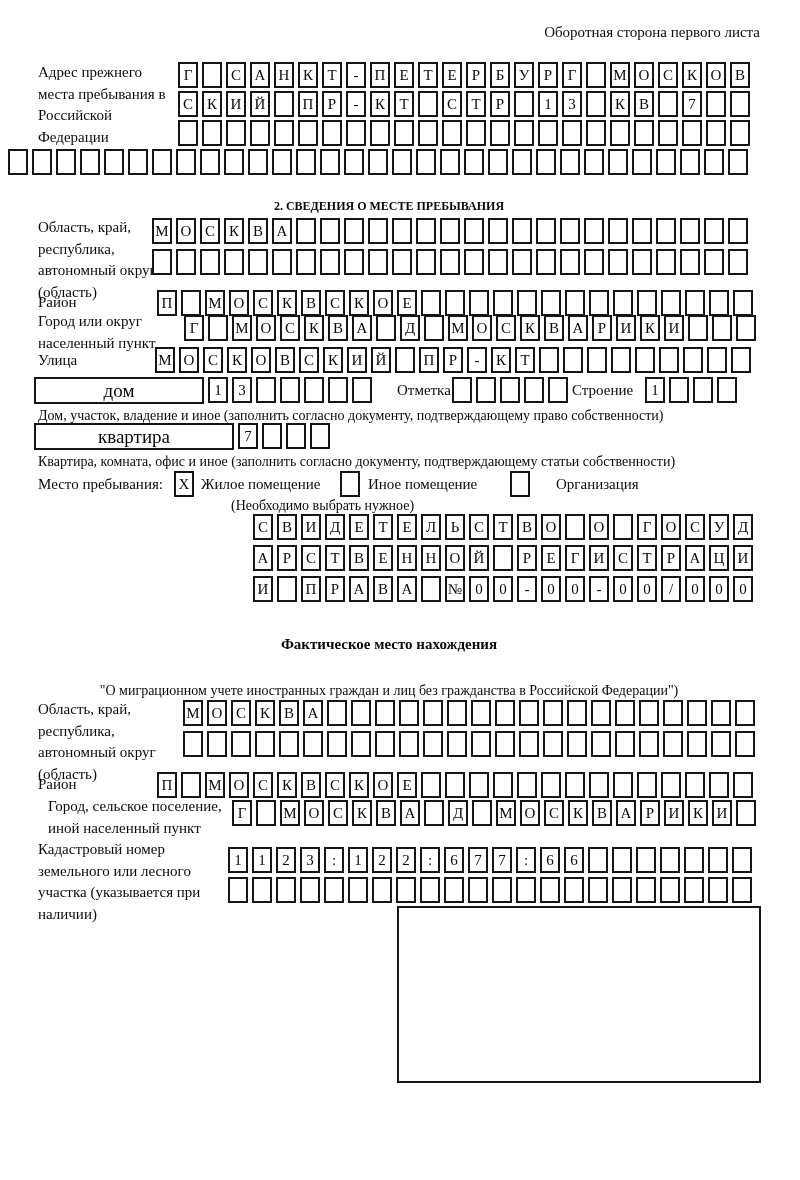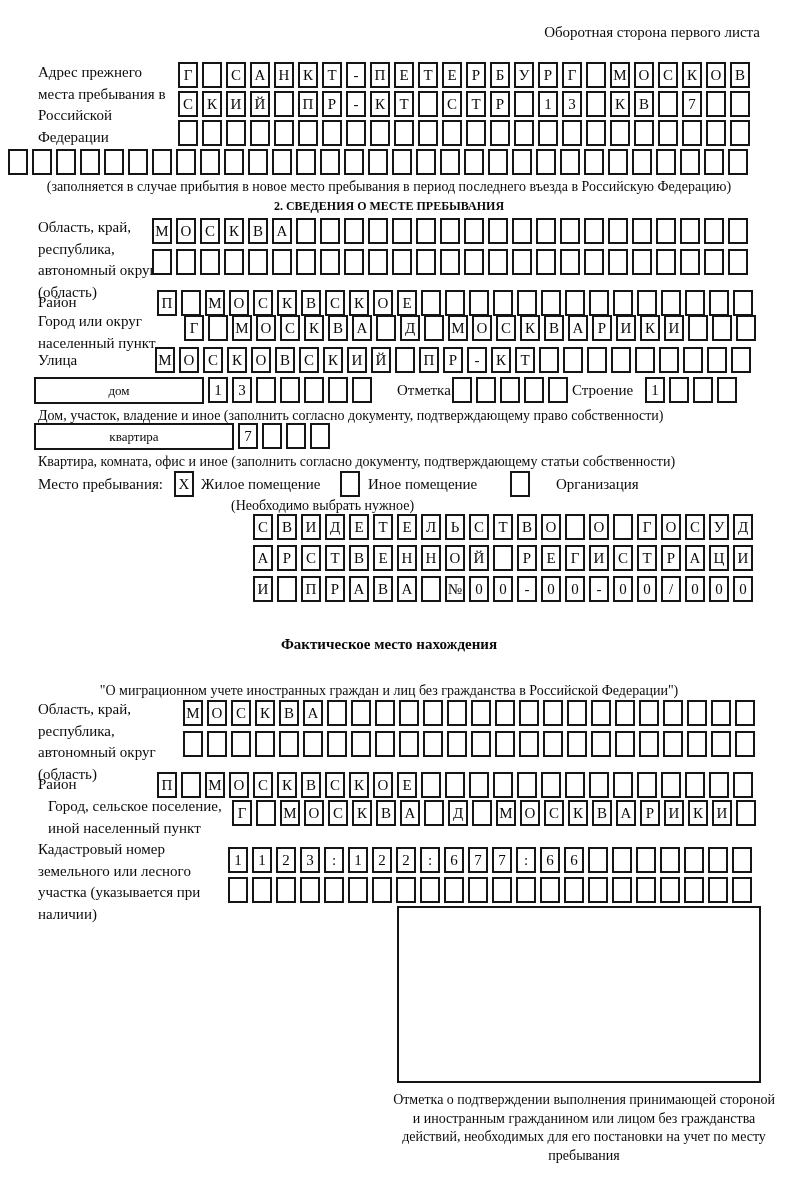--- a/index.html
+++ b/index.html
@@ -24,21 +24,21 @@
     background:#fff;
     display:flex;align-items:center;justify-content:center;
     font-size:15px;line-height:1;
     flex:0 0 auto;
   }
   .typebox{
     box-sizing:border-box;
     height:27px;
     border:2px solid #151515;
     display:flex;align-items:center;justify-content:center;
-    font-size:13px;
+    font-size:19px;
   }
   .inline-label{font-size:15px;line-height:26px;white-space:nowrap;}
   .stampbox{
     box-sizing:border-box;
     border:2px solid #151515;
     background:#fff;
   }
 </style>
 </head>
 <body>
@@ -152,21 +152,20 @@
       <span class="cell"></span>
       <span class="cell"></span>
       <span class="cell"></span>
       <span class="cell"></span>
       <span class="cell"></span>
       <span class="cell"></span>
       <span class="cell"></span>
       <span class="cell"></span>
       <span class="cell"></span>
     </div>
-  <div class="abs note center" style="top:178px;">(заполняется в случае прибытия в новое место пребывания в период последнего въезда в Российскую Федерацию)</div>
 
   <div class="abs lbl bold center" style="top:196px;font-size:12px;">2. СВЕДЕНИЯ О МЕСТЕ ПРЕБЫВАНИЯ</div>
 
   <div class="abs lbl" style="top:217px;left:38px;width:118px;">Область, край, республика, автономный округ (область)</div>
   <div class="abs cellrow" style="top:218px;left:152px;">
       <span class="cell">М</span>
       <span class="cell">О</span>
       <span class="cell">С</span>
       <span class="cell">К</span>
       <span class="cell">В</span>
@@ -576,15 +575,14 @@
       <span class="cell"></span>
       <span class="cell"></span>
       <span class="cell"></span>
       <span class="cell"></span>
       <span class="cell"></span>
       <span class="cell"></span>
       <span class="cell"></span>
     </div>
 
   <div class="abs stampbox" style="top:906px;left:397px;width:364px;height:177px;"></div>
-  <div class="abs note" style="top:1091px;left:388px;width:392px;text-align:center;line-height:18.5px;">Отметка о подтверждении выполнения принимающей стороной и иностранным гражданином или лицом без гражданства действий, необходимых для его постановки на учет по месту пребывания</div>
 
 </div>
 
 </body></html>

